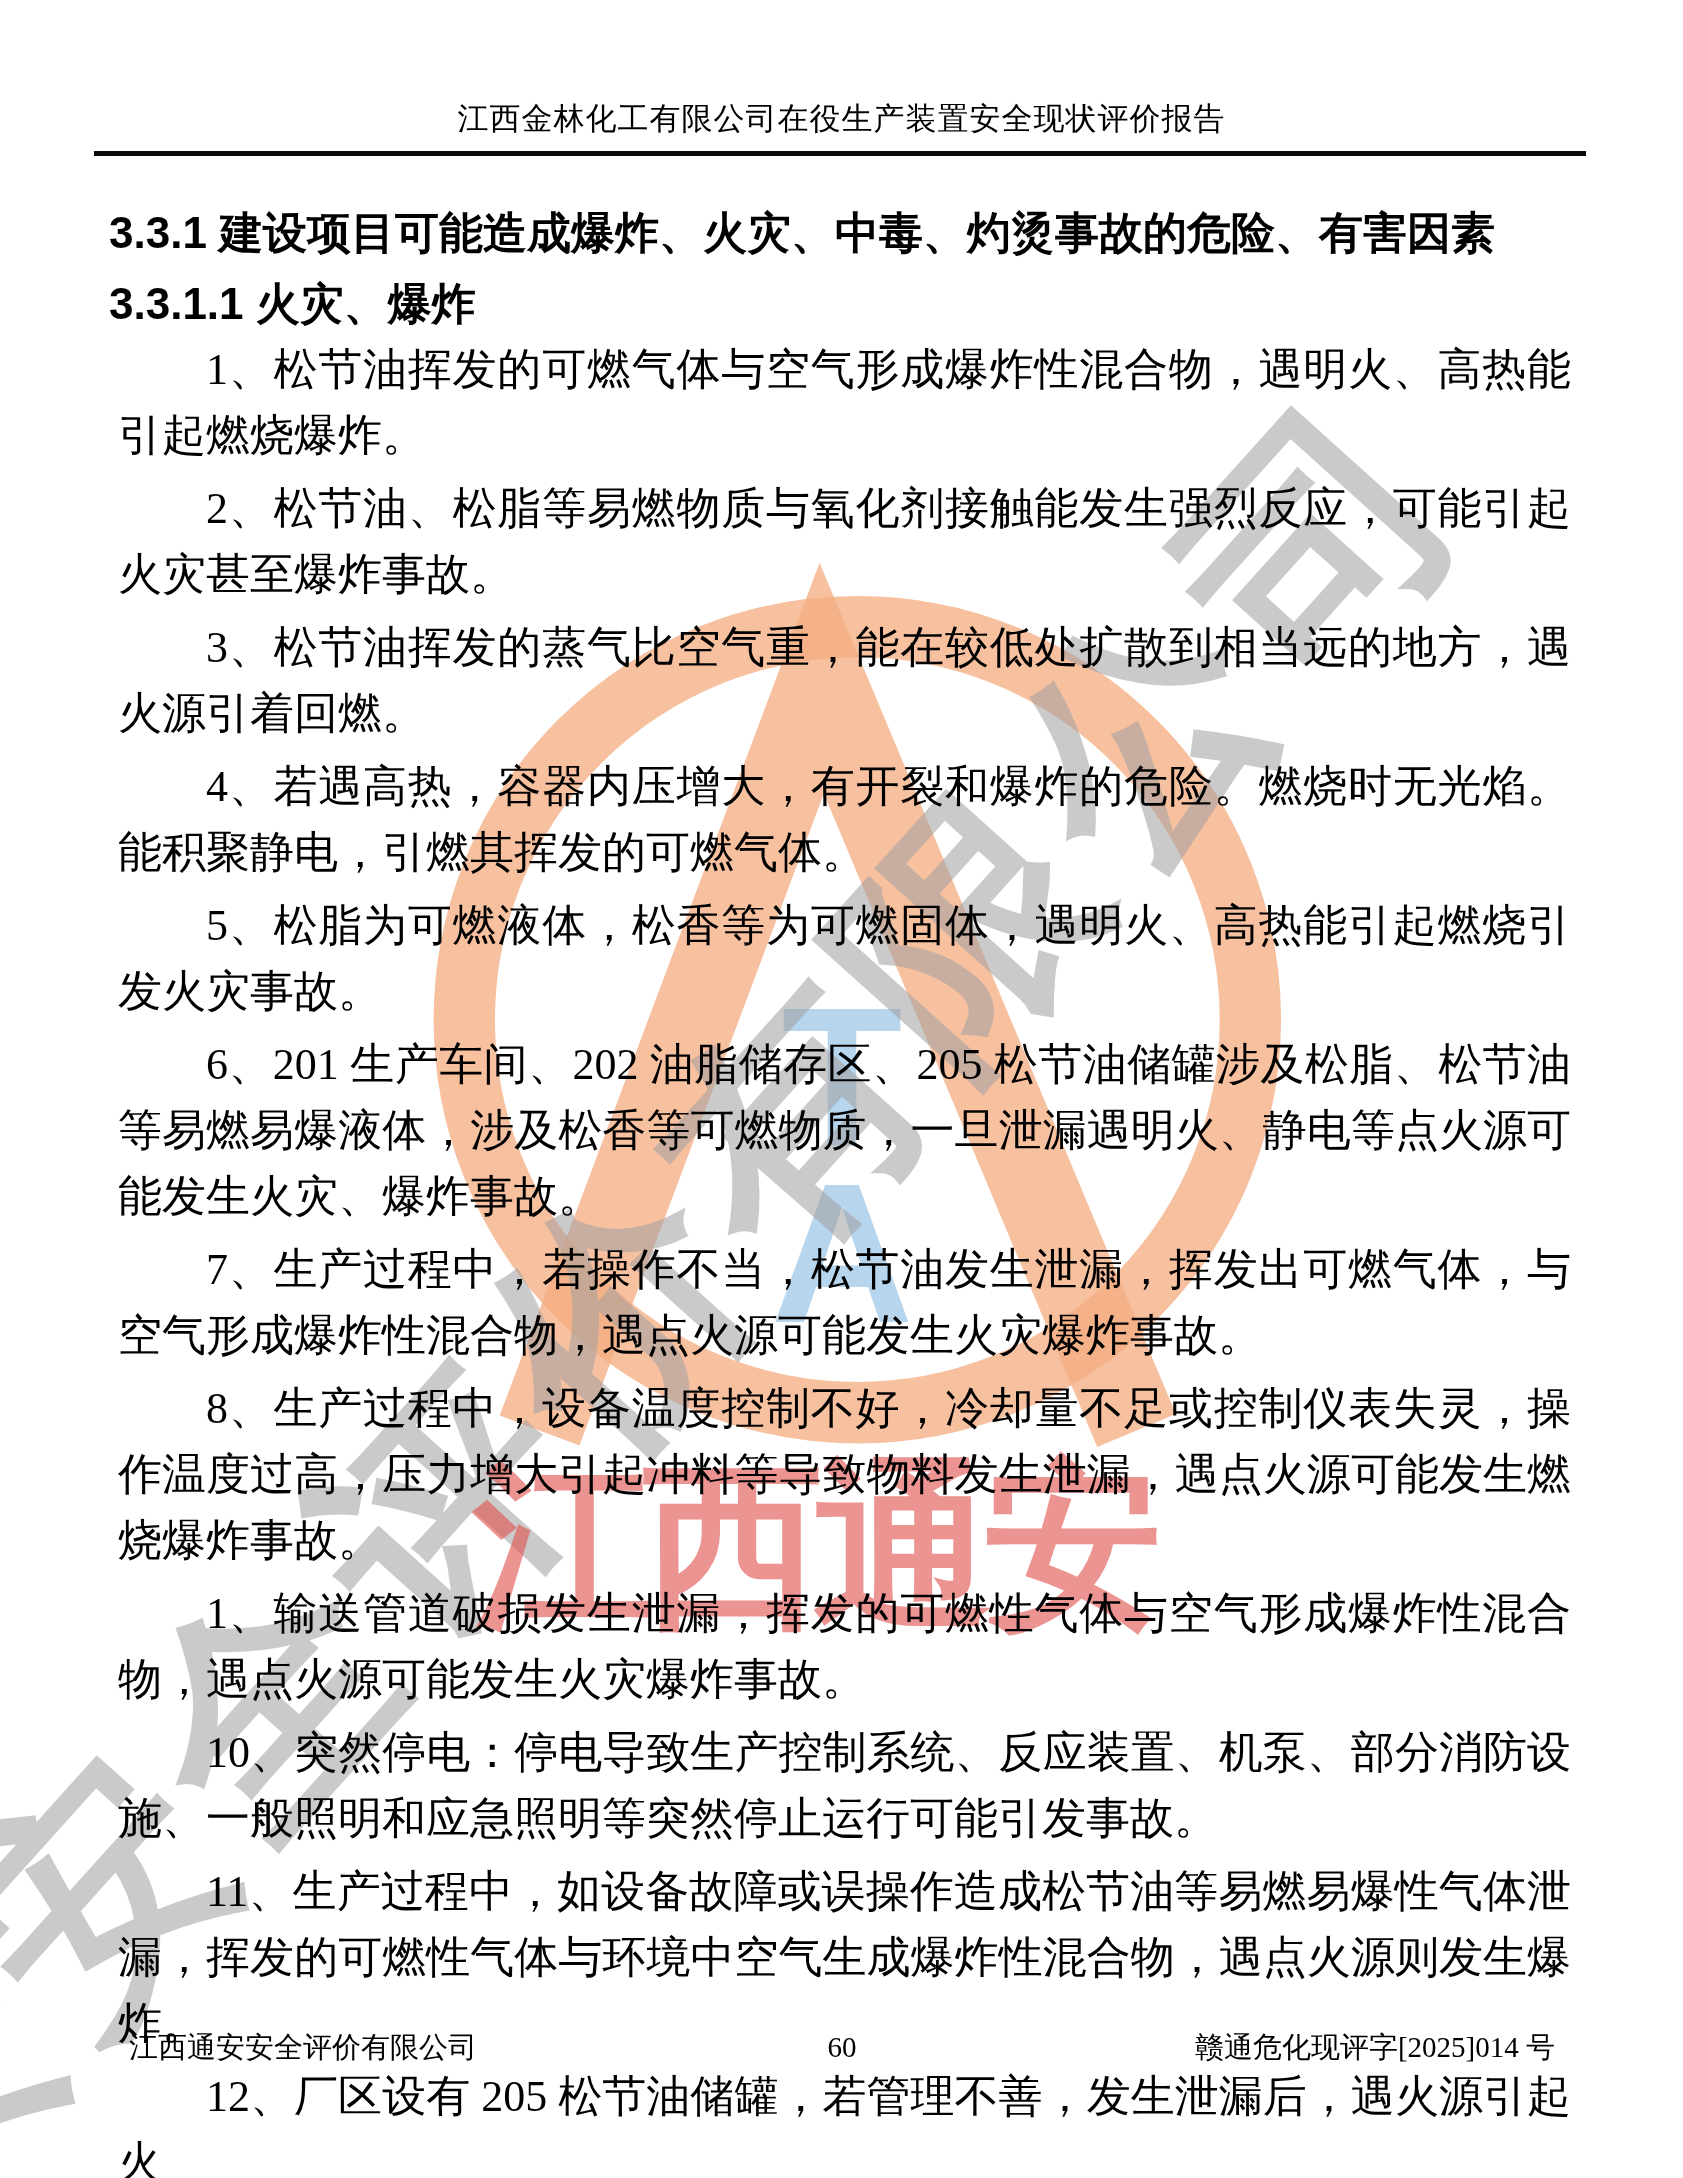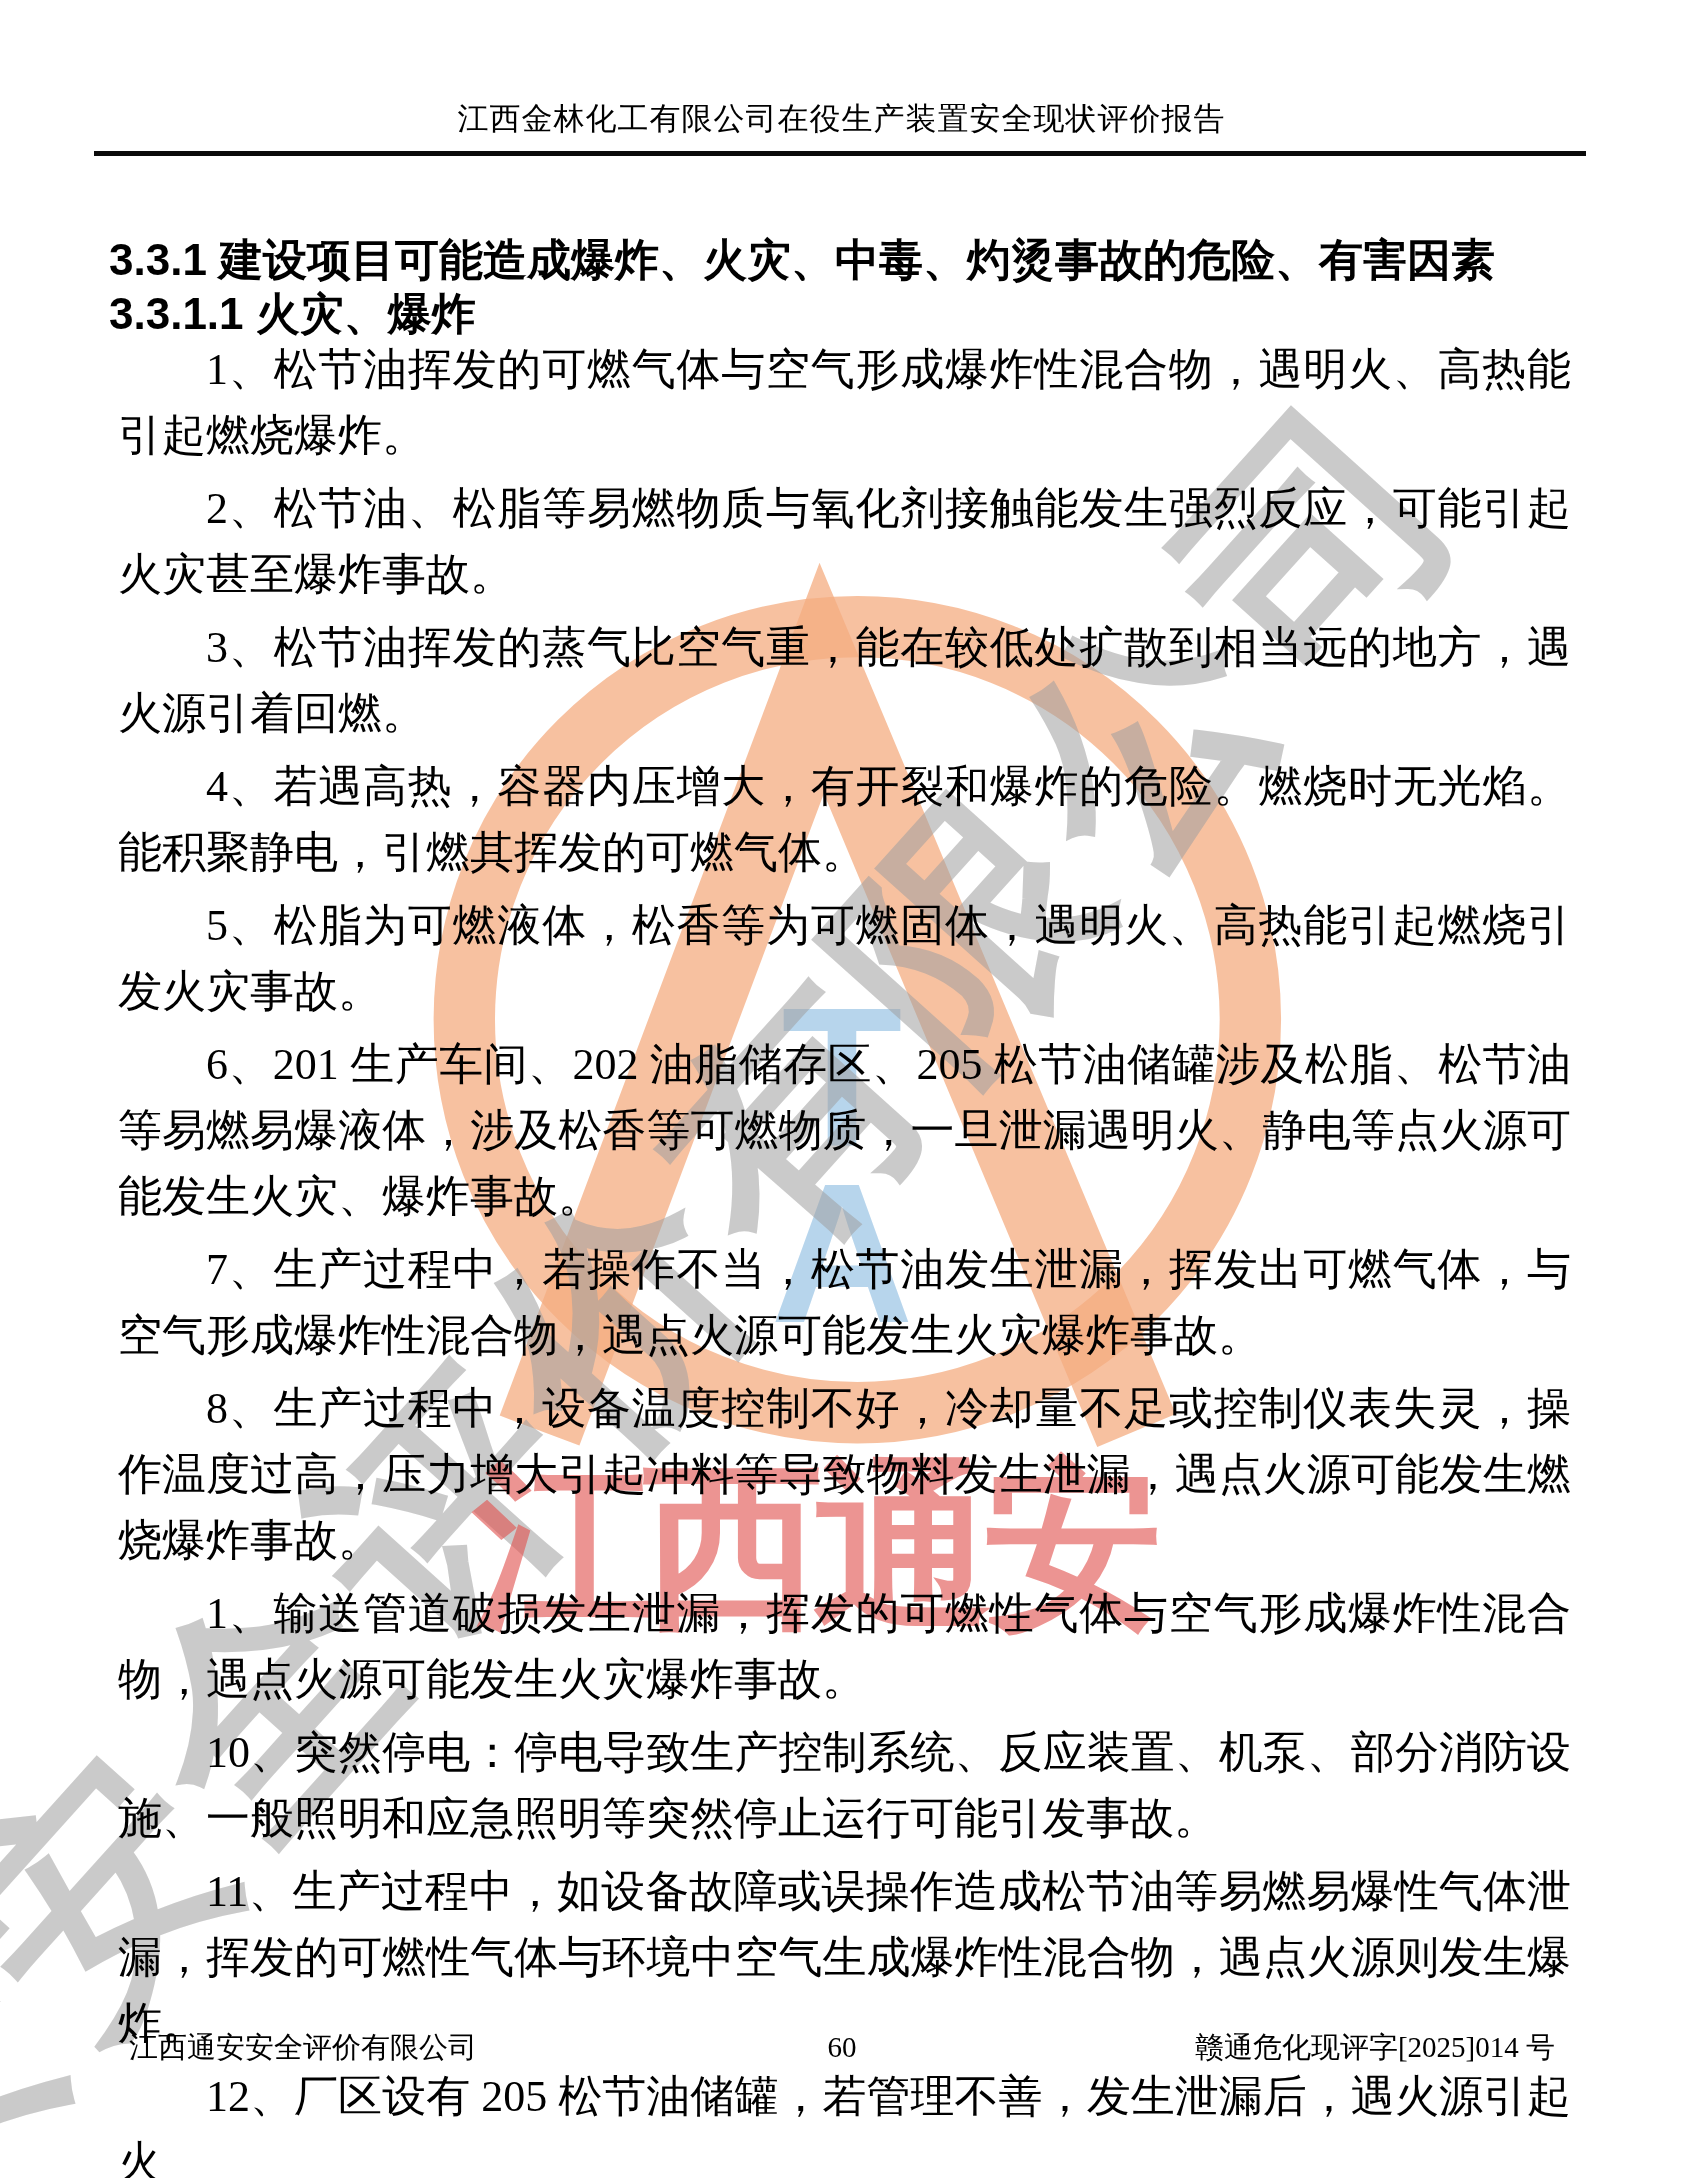--- a/index.html
+++ b/index.html
@@ -66,22 +66,22 @@
     background:#0a0a0a;
   }
 
   .h1, .h2 {
     position:absolute; left:109px;
     font-family:"Liberation Sans","DejaVu Sans",sans-serif;
     font-weight:bold;
     font-size:44px; line-height:50px;
     white-space:nowrap;
   }
-  .h1 { top:208px;margin-top:27px; }
-  .h2 { top:289px; }
+  .h1 { top:208px; }
+  .h2 { top:279px; }
 
   .body-text {
     position:absolute; top:330px; left:111px; width:1467px;
   }
   .body-text p {
     margin:7px;
     font-size:44px; line-height:66px;
     text-align:justify;
     text-indent:2em;
   }

